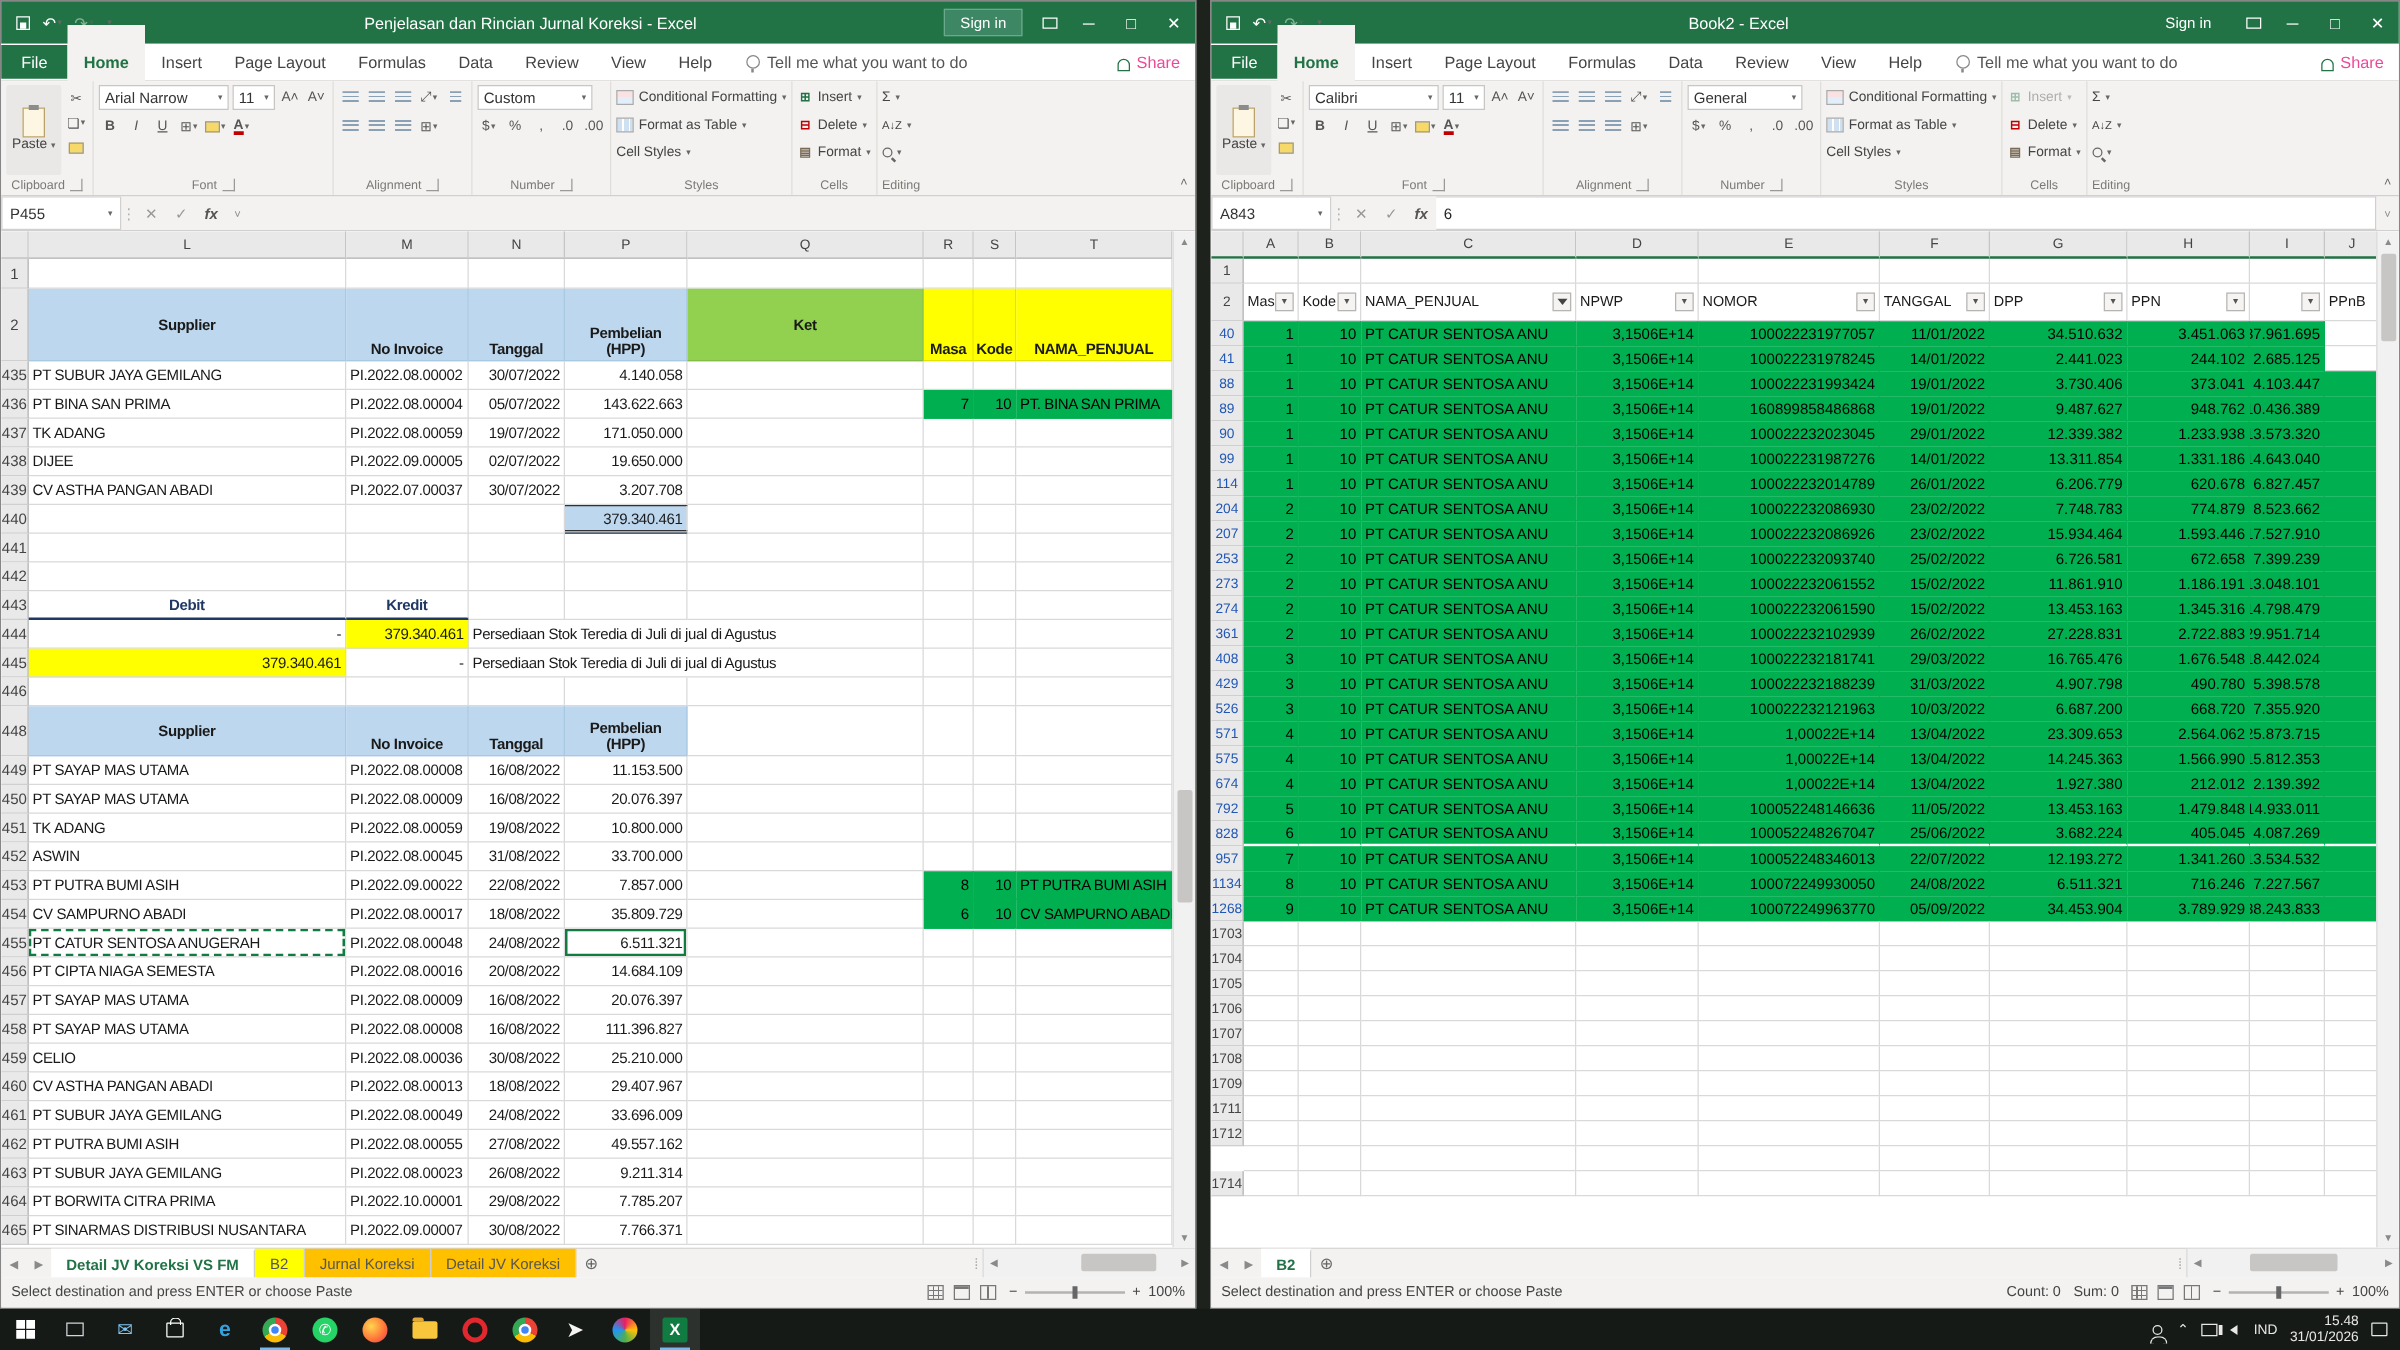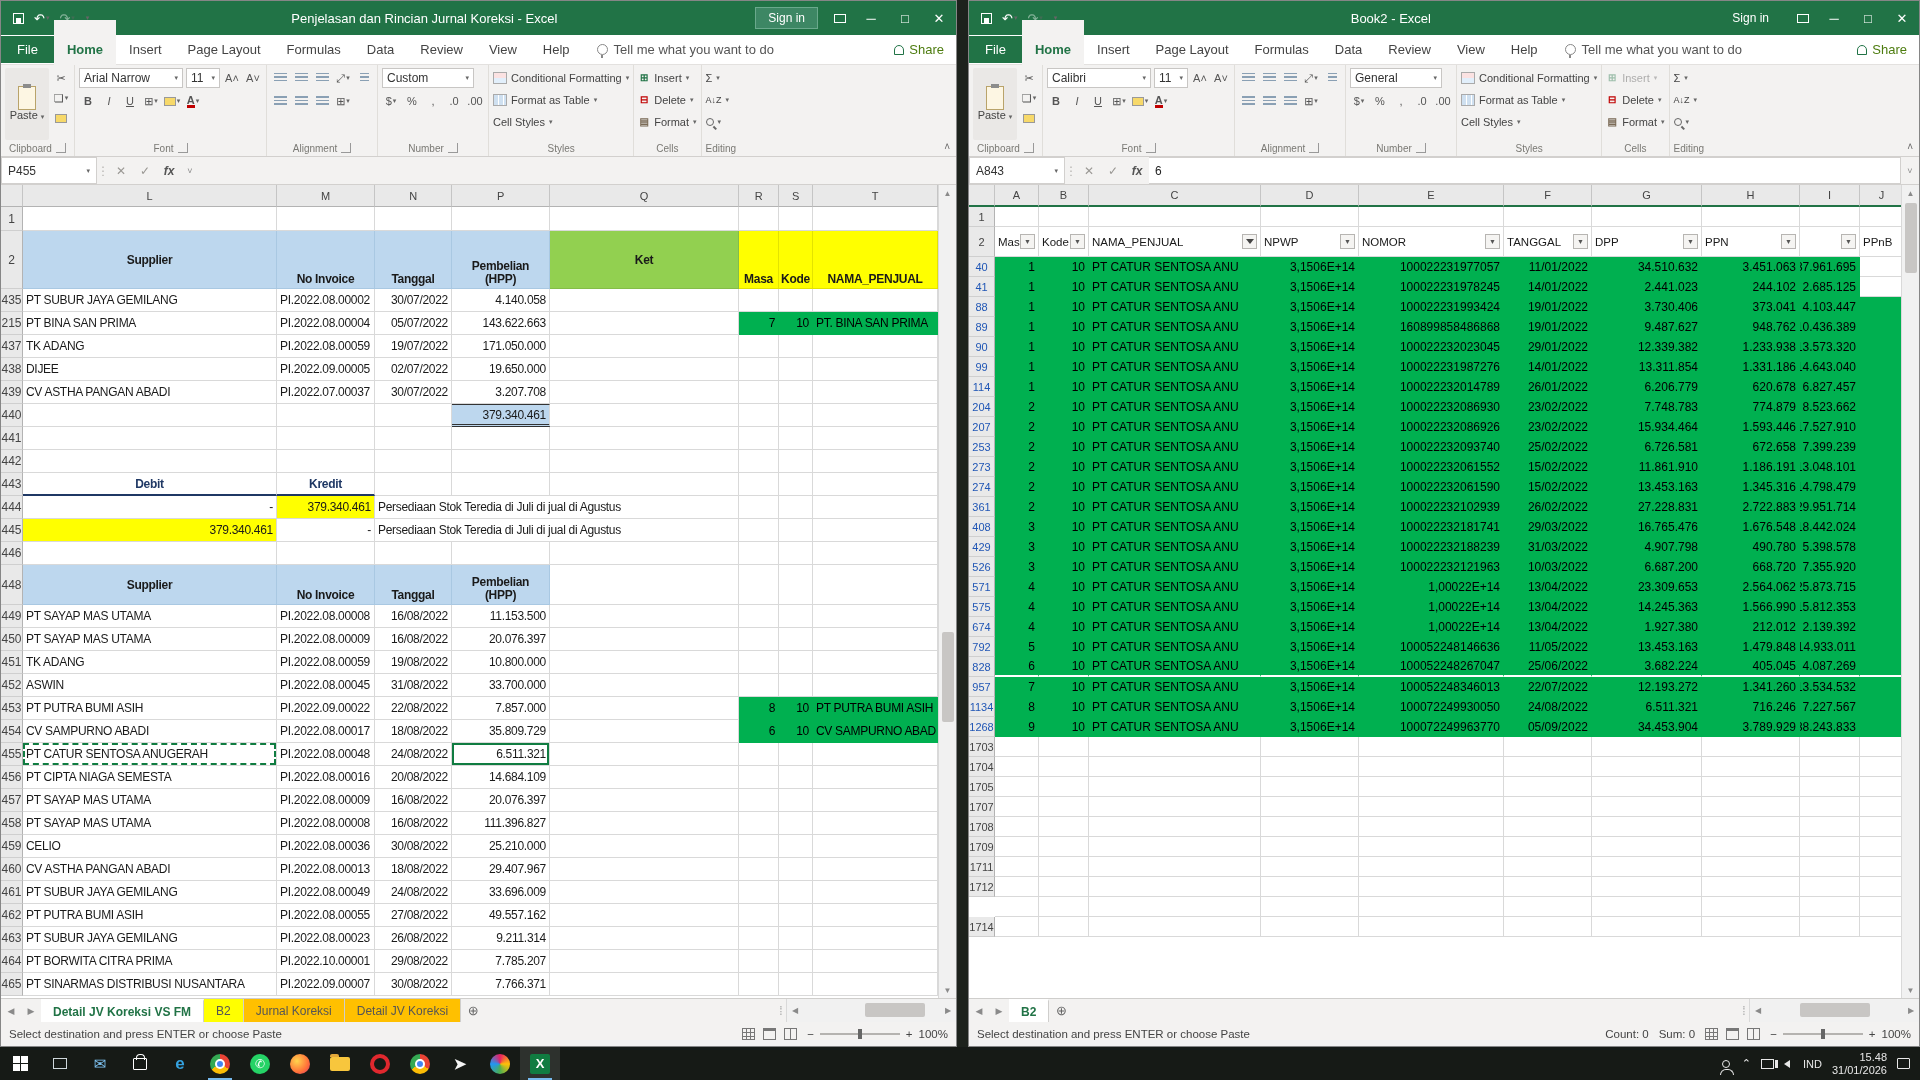--- a/index.html
+++ b/index.html
@@ -24,21 +24,21 @@
   .ribbonopts span { width:12px; height:9px; border:1px solid #fff; display:inline-block; }
 
   
   .menubar { height:30px; background:#fff; display:flex; align-items:center; font-size:13px; color:#444; flex:0 0 30px; border-bottom:1px solid #e3e1df; }
   .mtab { padding:22px 13px; white-space:nowrap; }
   .mtab.file { background:#217346; color:#fff; padding:6px 16px; }
   .mtab.active { color:#217346; font-weight:bold; background:#f3f2f1; }
   .tellme { display:flex; align-items:center; gap:6px; color:#555; margin-left:14px; white-space:nowrap; }
   .bulb { width:11px; height:11px; border:1.5px solid #888; border-radius:50%; position:relative; }
   .bulb:after { content:""; position:absolute; left:3px; top:10px; width:2px; height:3px; background:#888; }
-  .sharebox { margin-left:auto; margin-right:12px; display:flex; align-items:center; gap:5px; color:#4d7c0f; }
+  .sharebox { margin-left:auto; margin-right:12px; display:flex; align-items:flex-end; gap:5px; color:#ec4899; }
   .shareicon { width:10px; height:10px; border:1.5px solid #217346; border-radius:50% 50% 0 0; }
 
   
   .ribbon { height:92px; background:#f3f2f1; border-bottom:1px solid #d2d0ce; display:flex; flex:0 0 92px; position:relative; font-size:11px; color:#444; }
   .rg { display:flex; flex-direction:column; border-right:1px solid #e0deda; padding:3px 4px 0 4px; }
   .rg-body { flex:1; display:flex; gap:3px; }
   .rg-label { height:16px; font-size:10px; color:#7a7974; text-align:center; display:flex; align-items:center; justify-content:center; gap:4px; white-space:nowrap; }
   .lau { width:10px; height:10px; border-right:1px solid #999; border-bottom:1px solid #999; font-size:0; }
   .paste { display:flex; flex-direction:column; align-items:center; justify-content:center; width:44px; background:#eae8e6; border-radius:2px; padding:2px; }
   .pasteicon { width:18px; height:24px; background:#fdf6e3; border:1px solid #b9a36a; position:relative; }
@@ -450,21 +450,21 @@
           <div class="gc " style="width: 254px;">PT  SUBUR JAYA GEMILANG</div>
           <div class="gc " style="width: 98px;">PI.2022.08.00002</div>
           <div class="gc num" style="width: 77px;">30/07/2022</div>
           <div class="gc num" style="width: 98px;">4.140.058</div>
           <div class="gc " style="width: 189px;"></div>
           <div class="gc " style="width: 40px;"></div>
           <div class="gc " style="width: 34px;"></div>
           <div class="gc " style="width: 125px;"></div>
         </div>
         <div class="grow" style="height: 23px;">
-          <div class="gc rh" style="width: 22px;">215</div>
+          <div class="gc rh" style="width: 22px;">436</div>
           <div class="gc " style="width: 254px;">PT BINA SAN PRIMA</div>
           <div class="gc " style="width: 98px;">PI.2022.08.00004</div>
           <div class="gc num" style="width: 77px;">05/07/2022</div>
           <div class="gc num" style="width: 98px;">143.622.663</div>
           <div class="gc " style="width: 189px;"></div>
           <div class="gc gdata num" style="width: 40px;">7</div>
           <div class="gc gdata num" style="width: 34px;">10</div>
           <div class="gc gdata" style="width: 125px;">PT. BINA SAN PRIMA</div>
         </div>
         <div class="grow" style="height: 23px;">
@@ -1477,20 +1477,33 @@
           <div class="gc " style="width: 172px;"></div>
           <div class="gc " style="width: 98px;"></div>
           <div class="gc " style="width: 145px;"></div>
           <div class="gc " style="width: 88px;"></div>
           <div class="gc " style="width: 110px;"></div>
           <div class="gc " style="width: 98px;"></div>
           <div class="gc " style="width: 60px;"></div>
           <div class="gc " style="width: 44px;"></div>
         </div>
         <div class="grow" style="height: 20px;">
+          <div class="gc rh" style="width: 26px;">1706</div>
+          <div class="gc " style="width: 44px;"></div>
+          <div class="gc " style="width: 50px;"></div>
+          <div class="gc " style="width: 172px;"></div>
+          <div class="gc " style="width: 98px;"></div>
+          <div class="gc " style="width: 145px;"></div>
+          <div class="gc " style="width: 88px;"></div>
+          <div class="gc " style="width: 110px;"></div>
+          <div class="gc " style="width: 98px;"></div>
+          <div class="gc " style="width: 60px;"></div>
+          <div class="gc " style="width: 44px;"></div>
+        </div>
+        <div class="grow" style="height: 20px;">
           <div class="gc rh" style="width: 26px;">1707</div>
           <div class="gc " style="width: 44px;"></div>
           <div class="gc " style="width: 50px;"></div>
           <div class="gc " style="width: 172px;"></div>
           <div class="gc " style="width: 98px;"></div>
           <div class="gc " style="width: 145px;"></div>
           <div class="gc " style="width: 88px;"></div>
           <div class="gc " style="width: 110px;"></div>
           <div class="gc " style="width: 98px;"></div>
           <div class="gc " style="width: 60px;"></div>

